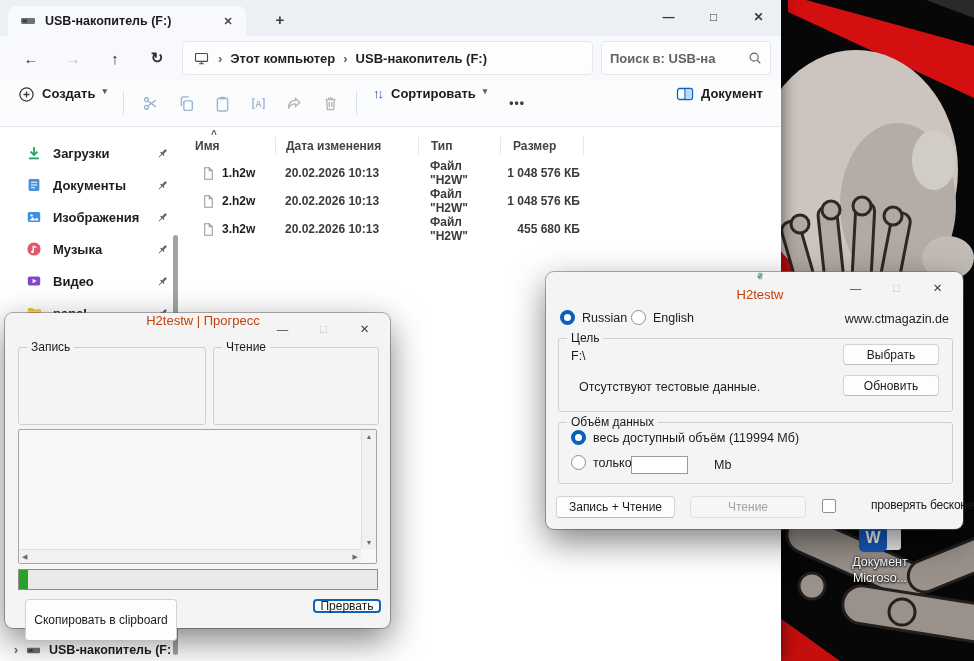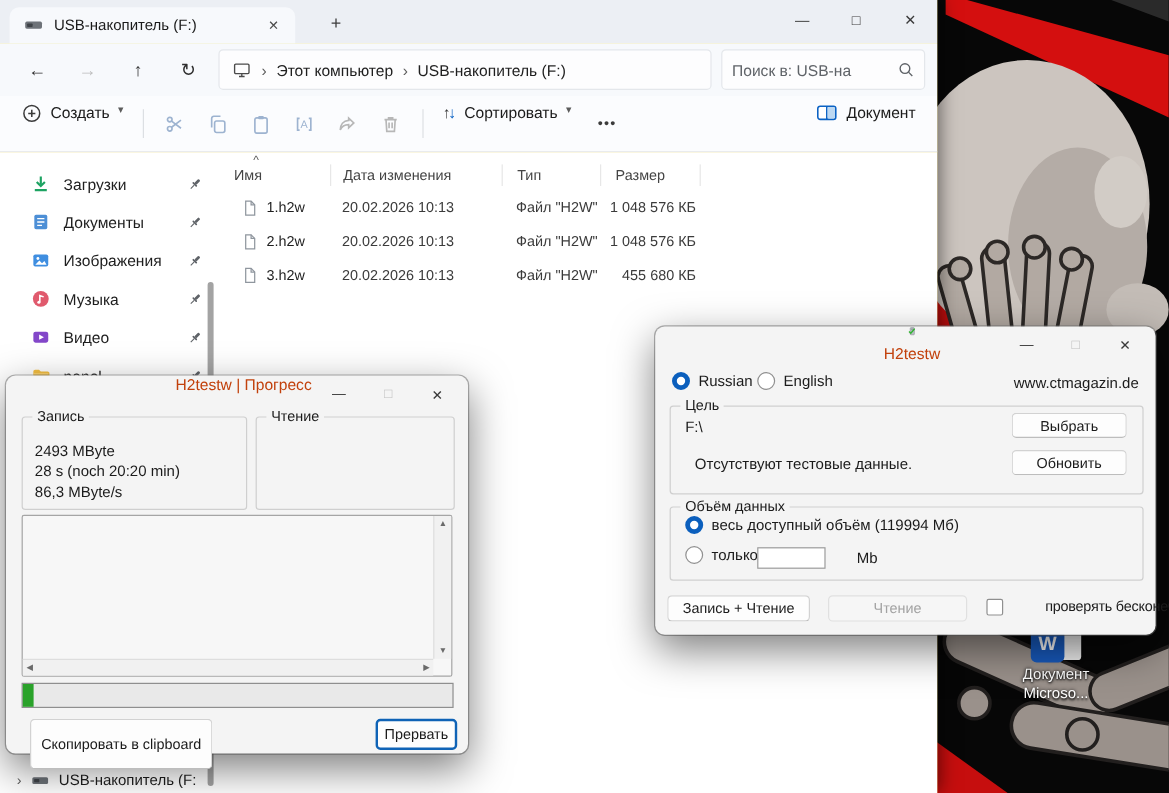--- a/index.html
+++ b/index.html
@@ -10,21 +10,21 @@
   .wallpaper{position:absolute;inset:0;z-index:0;}
 
   
   .desk-icon{position:absolute;left:818px;top:514px;width:124px;z-index:1;text-align:center;cursor:default;}
   .ico-wrap{position:relative;width:46px;height:40px;margin:0 auto;}
   .ico-page{position:absolute;right:2px;top:0;width:30px;height:36px;background:#f1f1f1;border-radius:3px;box-shadow:0 0 3px rgba(0,0,0,.7);}
   .ico-w{position:absolute;left:2px;bottom:2px;width:28px;height:28px;background:#185abd;border-radius:5px;color:#fff;font-weight:bold;font-size:16px;display:flex;align-items:center;justify-content:center;}
   .desk-icon .lbl{color:#fff;font-size:12.5px;line-height:16px;text-shadow:0 1px 2px #000,0 0 3px #000;}
 
   
-  .explorer{position:absolute;left:0;top:0;width:781px;height:661px;z-index:2;background:#fde047;box-shadow:2px 0 14px rgba(0,0,0,.5);}
+  .explorer{position:absolute;left:0;top:0;width:781px;height:661px;z-index:2;background:#be185d;box-shadow:2px 0 14px rgba(0,0,0,.5);font-weight:bold;}
   .tabbar{height:36px;background:#eceff4;display:flex;align-items:flex-end;position:relative;}
   .tab{margin-left:8px;width:218px;height:30px;background:#f7f9fc;border-radius:8px 8px 0 0;display:flex;align-items:center;padding:0 8px 0 12px;gap:9px;font-size:12.5px;color:#1b1b1b;}
   .tab .t-label{flex:1;white-space:nowrap;overflow:hidden;}
   .tab-close{color:#4c4c4c;font-size:11px;width:20px;height:20px;display:flex;align-items:center;justify-content:center;border-radius:4px;}
   .new-tab{margin-left:22px;margin-bottom:5px;color:#3c3c3c;font-size:15px;width:24px;height:24px;display:flex;align-items:center;justify-content:center;}
   .win-controls{position:absolute;right:0;top:0;height:34px;display:flex;}
   .win-controls span{width:45px;height:34px;display:flex;align-items:center;justify-content:center;font-size:12px;color:#3a3a3a;}
   .addr-row{height:44px;background:#f7f9fc;display:flex;align-items:center;padding:0 10px;}
   .nav-ico{width:42px;text-align:center;font-size:15px;color:#2f2f2f;}
   .nav-ico.disabled{color:#bdbdbd;}
@@ -470,25 +470,20 @@
       <span>H2testw | Прогресс</span>
     </div>
     <div class="dlg-controls">
       <span>—</span>
       <span class="disabled">□</span>
       <span>✕</span>
     </div>
 
     <div class="grp" style="left:13px;top:34px;width:186px;height:76px;">
       <span class="grp-label">Запись</span>
-      <div class="pw-lines">
-        <div>2493 MByte</div>
-        <div>28 s (noch 20:20 min)</div>
-        <div>86,3 MByte/s</div>
-      </div>
     </div>
     <div class="grp" style="left:208px;top:34px;width:164px;height:76px;">
       <span class="grp-label">Чтение</span>
     </div>
 
     <div class="list-box">
       <div class="vsb">
         <span class="sb-arrow">▲</span>
         <span class="sb-arrow">▼</span>
       </div>
@@ -496,16 +491,16 @@
         <span class="sb-arrow">◀</span>
         <span class="sb-arrow">▶</span>
       </div>
     </div>
 
     <div class="pbar">
       <div class="pfill"></div>
     </div>
 
     <span class="btn" style="left:20px;top:286px;width:152px;height:42px;">Скопировать в clipboard</span>
-    <span class="btn focused" style="left:308px;top:286px;width:68px;height:26px;">Прервать</span>
+    <span class="btn focused" style="left:308px;top:286px;width:68px;height:14px;">Прервать</span>
   </div>
 
 </div>
 
 </body></html>

